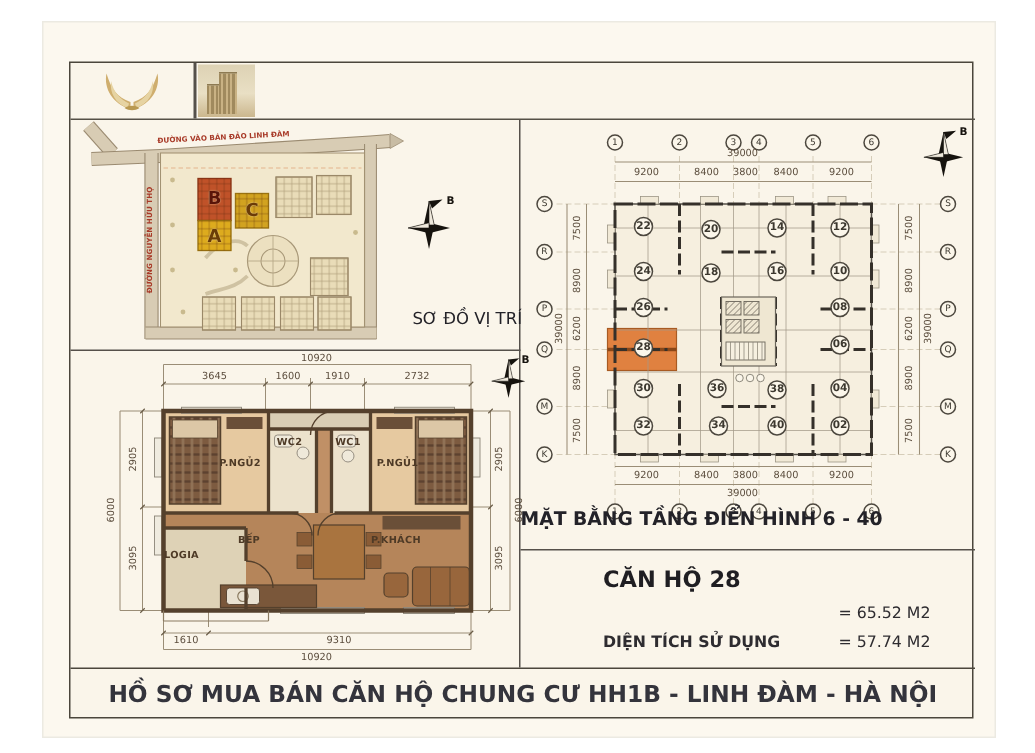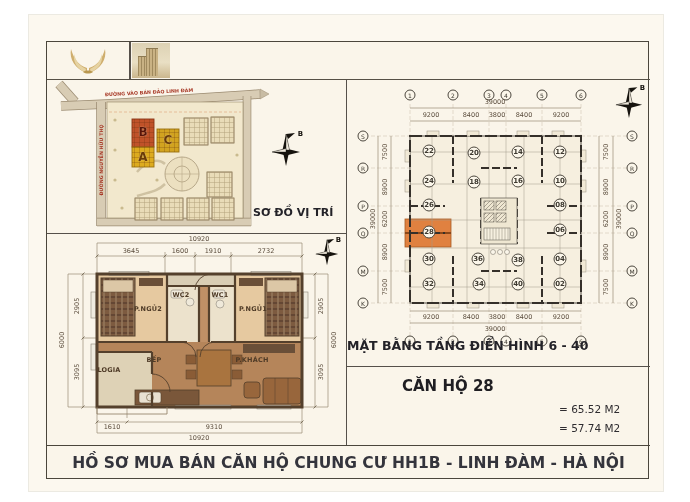--- a/index.html
+++ b/index.html
@@ -12,36 +12,36 @@
     border:1.5px solid #4b463c;background:#faf5ea}
   .header{position:absolute;left:0;top:0;width:603px;height:38px;border-bottom:1.2px solid #555046;display:flex}
   .logo-cell{width:83px;height:100%;border-right:1px solid #55504a;display:flex;align-items:center;justify-content:center}
   .title-cell{flex:1;display:flex;align-items:center;justify-content:center;
     font-size:15.5px;font-weight:800;letter-spacing:.3px;color:#1f1e22;white-space:nowrap}
   .photo-cell{width:41px;height:100%;border-left:1px solid #55504a;position:relative;overflow:hidden}
   .bphoto{position:absolute;inset:1px;background:linear-gradient(180deg,#ddd2b4 0%,#e9dfc4 55%,#cbb78e 100%)}
   .tower{position:absolute;bottom:2px;background:repeating-linear-gradient(90deg,#a08a5e 0 1.5px,#c9b284 1.5px 3px);border-top:1px solid #8d7a52}
   .left-col{position:absolute;left:0;top:38px;width:300px;height:365px;border-right:1.2px solid #55504a}
   .site-section{position:absolute;left:0;top:0;width:300px;height:154px;border-bottom:1.2px solid #55504a}
-  .apt-section{position:absolute;left:0;top:154px;width:300px;height:211px}
+  .apt-section{position:absolute;left:12px;top:154px;width:300px;height:211px}
   .right-col{position:absolute;left:300px;top:38px;width:303px;height:365px}
   .plan-section{position:absolute;left:0;top:0;width:303px;height:287px;border-bottom:1.2px solid #55504a}
   .info-section{position:absolute;left:0;top:287px;width:303px;height:78px}
   .footer{position:absolute;left:0;top:403px;width:603px;height:35px;border-top:1.4px solid #4b463c;
     display:flex;align-items:center;justify-content:center;font-size:15.5px;font-weight:600;color:#34343c;white-space:nowrap}
   .dim{position:absolute;font-size:6.5px;color:#5a4c3c;transform:translate(-50%,-50%);white-space:nowrap;line-height:1}
   .dim.v{transform:translate(-50%,-50%) rotate(-90deg)}
   .bub{position:absolute;width:13px;height:13px;border:1px solid #4c473e;border-radius:50%;background:#fbf6ea;
     font-size:7px;font-weight:700;color:#3c382f;display:flex;align-items:center;justify-content:center;
     transform:translate(-50%,-50%);line-height:1}
   .gbub{width:11px;height:11px;font-size:6px;font-weight:400}
   .rlabel{position:absolute;font-size:6.5px;font-weight:700;color:#4e3a26;transform:translate(-50%,-50%);
     letter-spacing:.2px;white-space:nowrap;line-height:1}
   .caption{position:absolute;left:0;top:258px;width:100%;text-align:left;font-size:12.5px;font-weight:800;color:#232228}
-  .site-caption{position:absolute;left:206px;top:126px;width:95px;text-align:left;font-size:11px;font-weight:700;color:#232228}
+  .site-caption{position:absolute;left:206px;top:126px;width:95px;text-align:right;font-size:11px;font-weight:400;color:#232228}
   .roadtxt{position:absolute;font-size:4.8px;font-weight:700;color:#a83a28;white-space:nowrap;line-height:1}
   .blockletter{position:absolute;font-size:12px;font-weight:800;transform:translate(-50%,-50%);line-height:1;
     text-shadow:0 0 1px #f2e4b8}
   .compass{position:absolute}
   .compass .b{position:absolute;font-size:7px;font-weight:800;color:#16130e;top:-2px;right:-2px}
   .info-title{position:absolute;left:55px;top:10px;font-size:15px;font-weight:800;color:#1f1e22}
   .info-label{position:absolute;left:55px;font-size:10.5px;font-weight:600;color:#2e2c30;white-space:nowrap}
   .info-value{position:absolute;left:212px;font-size:10.5px;font-weight:400;color:#2e2c30;white-space:nowrap}
 </style>
 </head>
@@ -417,20 +417,21 @@
           <polygon points="15,2 24,1 17,7" fill="#16130e"></polygon>
         </svg>
         <span class="b">B</span>
       </div>
       <div class="caption">MẶT BẰNG TẦNG ĐIỂN HÌNH 6 - 40</div>
     </div>
 
     <div class="info-section">
       <div class="info-title">CĂN HỘ 28</div>
       <div class="info-value" style="top:36px">= 65.52 M2</div>
+      <div class="info-label" style="top:55px">DIỆN TÍCH SỬ DỤNG</div>
       <div class="info-value" style="top:55px">= 57.74 M2</div>
     </div>
   </div>
 
   <div class="footer">HỒ SƠ MUA BÁN CĂN HỘ CHUNG CƯ HH1B - LINH ĐÀM - HÀ NỘI</div>
 
 </div>
 </div>
 
 </body></html>

